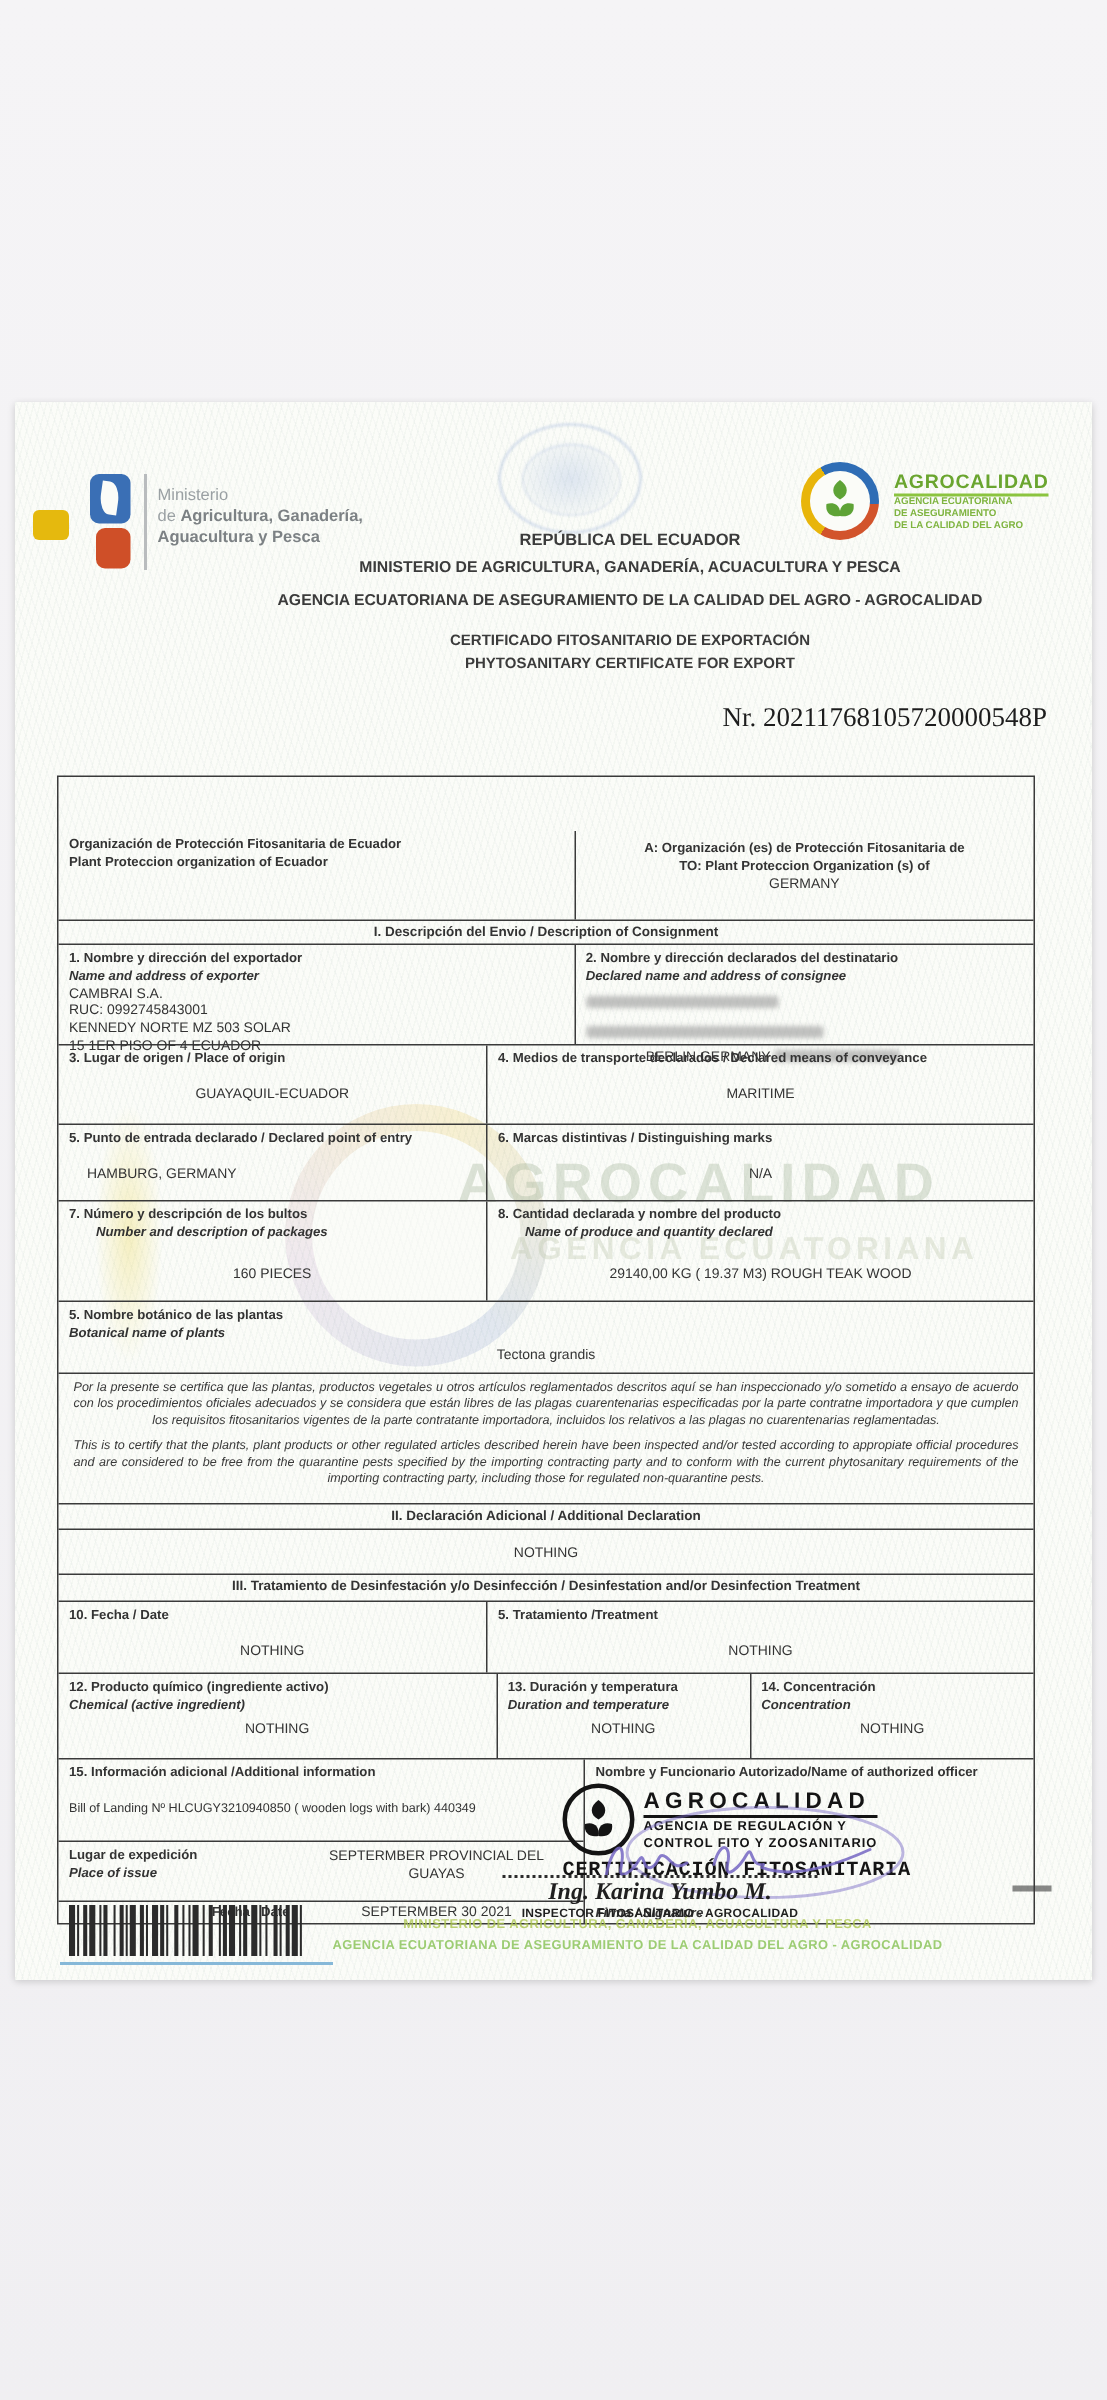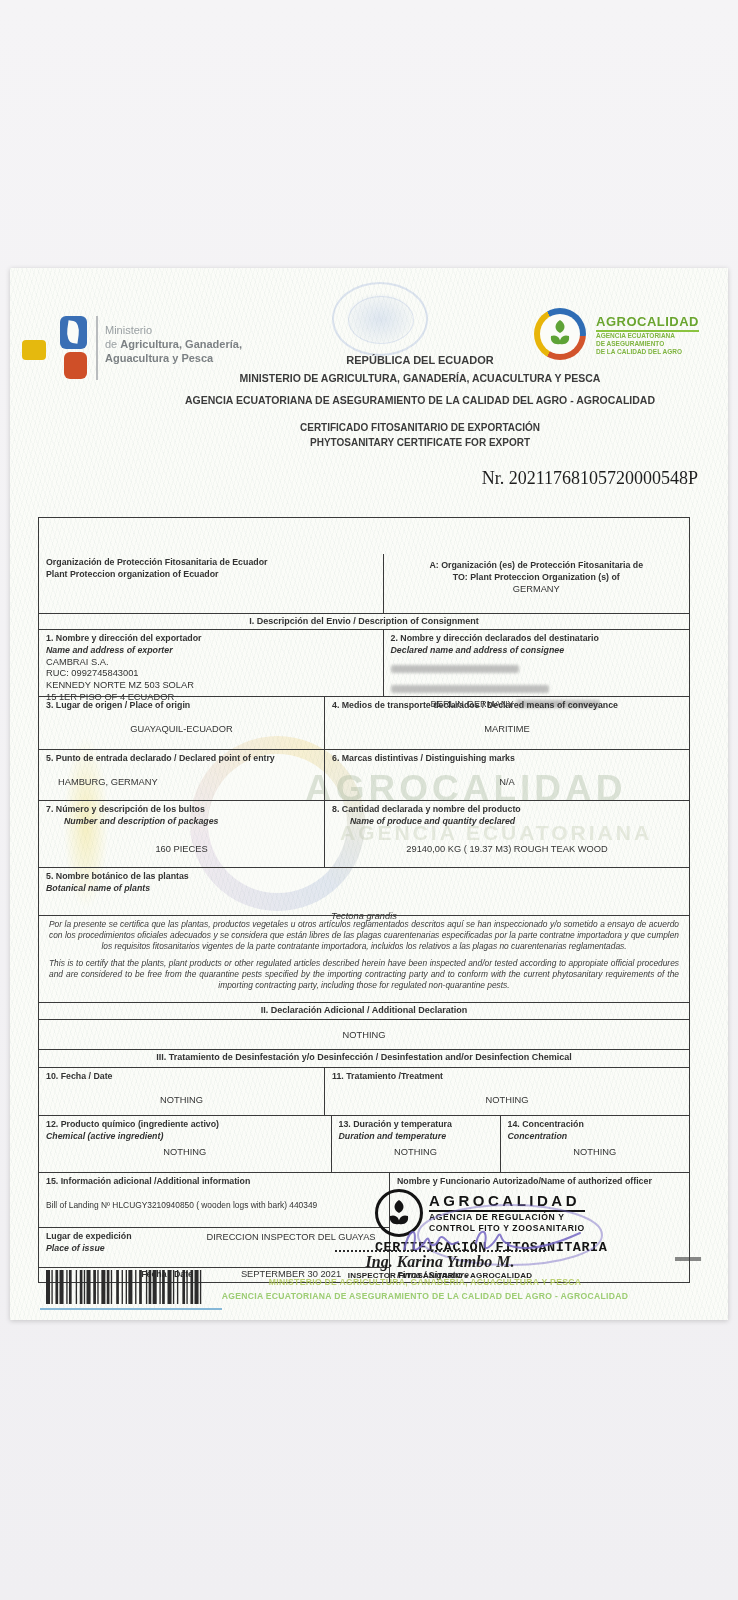--- a/index.html
+++ b/index.html
@@ -254,51 +254,51 @@
           <div class="lbl">8. Cantidad declarada y nombre del producto</div>
           <div class="lbl-en" style="padding-left:18px;">Name of produce and quantity declared</div>
           <div class="val" style="margin-top:16px;">29140,00 KG  ( 19.37 M3) ROUGH TEAK WOOD</div>
         </div>
       </div>
 
       <div class="tr" style="height:48px;">
         <div class="td" style="width:100%;">
           <div class="lbl">5. Nombre botánico de las plantas</div>
           <div class="lbl-en">Botanical name of plants</div>
-          <div class="val" style="font-style:italic; margin-top:16px;">Tectona grandis</div>
+          <div class="val" style="margin-top:3px;">Tectona grandis</div>
         </div>
       </div>
 
       <div class="tr" style="height:87px;">
         <div class="td" style="width:100%; padding:3px 10px;">
           <div class="cert-par">Por la presente se certifica que las plantas, productos vegetales u otros artículos reglamentados descritos aquí se han inspeccionado y/o sometido a ensayo de acuerdo con los procedimientos oficiales adecuados y se considera que están libres de las plagas cuarentenarias especificadas por la parte contratne importadora y que cumplen los requisitos fitosanitarios vigentes de la parte contratante importadora, incluidos los relativos a las plagas no cuarentenarias reglamentadas.</div>
           <div class="cert-par" style="margin-top:6px;">This is to certify that the plants, plant products or other regulated articles described herein have been inspected and/or tested according to appropiate official procedures and are considered to be free from the quarantine pests specified by the importing contracting party and to conform with the current phytosanitary requirements of the importing contracting party, including those for regulated non-quarantine pests.</div>
         </div>
       </div>
 
       <div class="tr" style="height:17px;">
         <div class="sec-hdr">II. Declaración Adicional / Additional Declaration</div>
       </div>
       <div class="tr" style="height:30px; align-items:center;">
         <div class="td" style="width:100%; border-right:none;">
           <div class="val">NOTHING</div>
         </div>
       </div>
 
       <div class="tr" style="height:18px;">
-        <div class="sec-hdr">III. Tratamiento de Desinfestación y/o Desinfección / Desinfestation and/or Desinfection Chemical</div>
+        <div class="sec-hdr">III. Tratamiento de Desinfestación y/o Desinfección / Desinfestation and/or Desinfection Treatment</div>
       </div>
 
       <div class="tr" style="height:48px;">
         <div class="td" style="width:44%;">
           <div class="lbl">10. Fecha / Date</div>
           <div class="val" style="margin-top:12px;">NOTHING</div>
         </div>
         <div class="td" style="width:56%;">
-          <div class="lbl">11. Tratamiento /Treatment</div>
+          <div class="lbl">5. Tratamiento /Treatment</div>
           <div class="val" style="margin-top:12px;">NOTHING</div>
         </div>
       </div>
 
       <div class="tr" style="height:57px;">
         <div class="td" style="width:45%;">
           <div class="lbl">12. Producto químico (ingrediente activo)</div>
           <div class="lbl-en">Chemical (active ingredient)</div>
           <div class="val" style="margin-top:4px;">NOTHING</div>
         </div>
@@ -319,21 +319,21 @@
           <div style="height:54px; padding:3px 7px;">
             <div class="lbl">15. Información adicional /Additional information</div>
             <div style="font-size:8.4px; margin-top:12px;">Bill of Landing Nº HLCUGY3210940850 ( wooden logs with bark) 440349</div>
           </div>
           <div class="sub-row" style="height:40px;">
             <div style="width:44%; padding:3px 7px;">
               <div class="lbl">Lugar de expedición</div>
               <div class="lbl-en">Place of issue</div>
             </div>
             <div style="width:56%; padding:3px 7px;">
-              <div class="val" style="line-height:1.3;">DIRECCION INSPECTOR DEL GUAYAS</div>
+              <div class="val" style="line-height:1.3;">SEPTERMBER PROVINCIAL DEL GUAYAS</div>
             </div>
           </div>
           <div class="sub-row" style="height:15px;">
             <div class="lbl" style="width:44%; text-align:right; padding-top:1px;">Fecha / Date</div>
             <div class="val" style="width:56%; padding-top:1px;">SEPTERMBER 30 2021</div>
           </div>
         </div>
         <div class="td" style="width:46%; overflow:visible;">
           <div class="lbl">Nombre y Funcionario Autorizado/Name of authorized officer</div>
 

